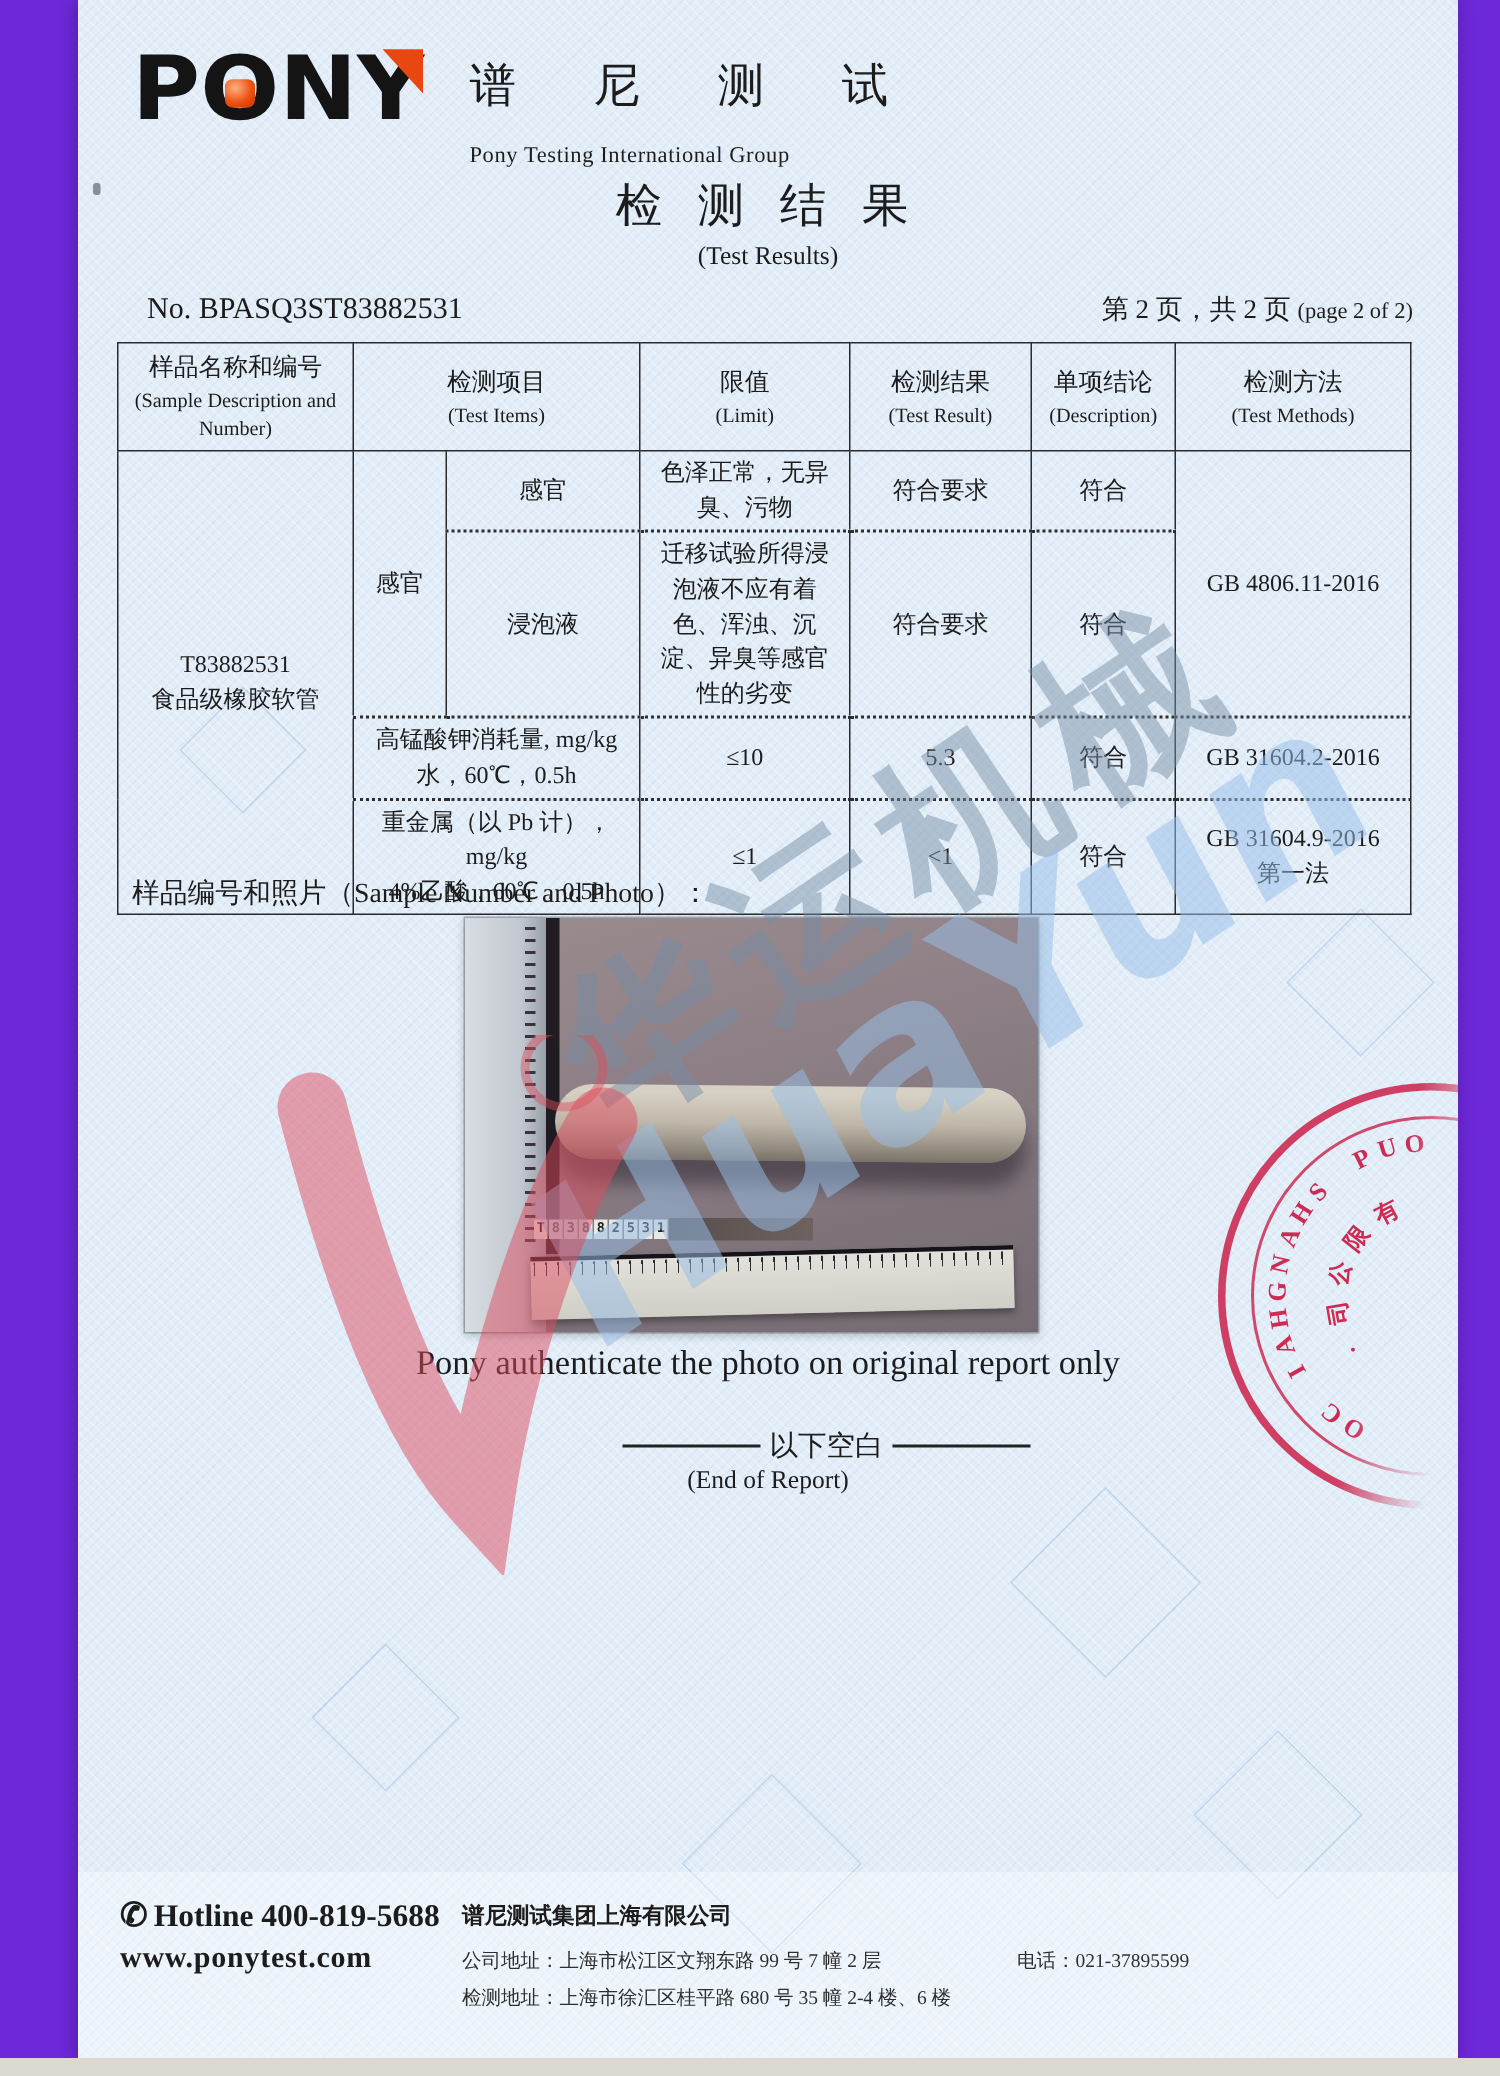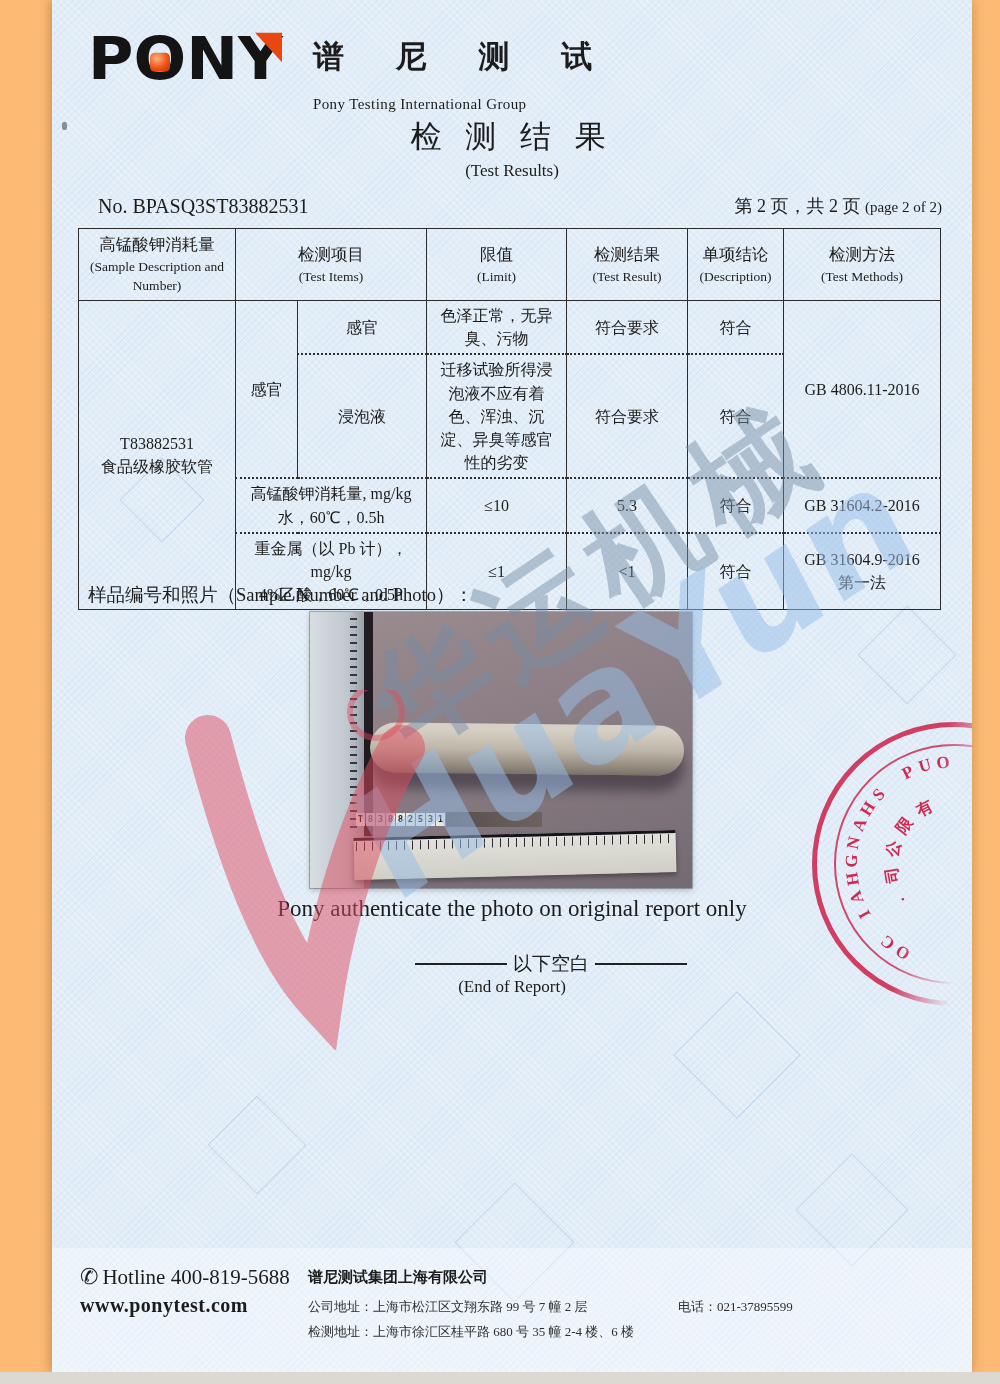--- a/index.html
+++ b/index.html
@@ -1,19 +1,19 @@
 <!DOCTYPE html>
 <html><head>
 <meta charset="utf-8">
 <style>
   * { margin:0; padding:0; box-sizing:border-box; }
   html,body { width:1000px; height:1384px; }
   body { font-family:"Liberation Serif", serif; color:#1c1c1c; background:#f3efe6; }
 
-  .scan { position:relative; width:1000px; height:1384px; background:#fdba74; overflow:hidden; }
+  .scan { position:relative; width:1000px; height:1384px; background:#6d28d9; overflow:hidden; }
   .scan::after { content:""; position:absolute; left:0; bottom:0; width:100%; height:12px; background:#dbd9d1; }
 
   .paper { position:absolute; left:52px; top:0; width:920px; height:1372px; overflow:hidden;
     background-color:#e2edf8;
     background-image:
       repeating-linear-gradient(45deg, rgba(255,255,255,.30) 0 1px, transparent 1px 5px),
       repeating-linear-gradient(-45deg, rgba(170,200,232,.18) 0 1px, transparent 1px 5px);
     box-shadow:-4px 0 9px rgba(0,0,0,.16), 4px 0 9px rgba(0,0,0,.10);
   }
 
@@ -23,21 +23,21 @@
   
   .logo { position:absolute; left:36px; top:30px; display:flex; align-items:flex-start; }
   .pony { font-family:"DejaVu Sans",sans-serif; font-weight:bold; font-size:62px; line-height:1;
           color:#141414; transform:scaleY(.95); transform-origin:left top; letter-spacing:0; white-space:nowrap; }
   .pony .L { position:relative; display:inline-block; }
   .pony .o-core { position:absolute; left:50%; top:55%; width:20px; height:20px; transform:translate(-50%,-50%);
           background:radial-gradient(circle at 35% 30%, #ffb184, #ec5212 55%, #c23200); border-radius:5px; }
   .pony .y-tri { position:absolute; right:1px; top:3px; width:0; height:0;
           border-left:27px solid transparent; border-top:31px solid #e8470f; }
   .brand-txt { margin:6px 0 0 30px; }
-  .brand-cn { font-size:31px; font-weight:bold; letter-spacing:22px; white-space:nowrap; }
+  .brand-cn { font-size:31px; font-weight:normal; letter-spacing:22px; white-space:nowrap; }
   .brand-en { font-size:15px; margin-top:18px; letter-spacing:.4px; }
 
   
   .title { position:absolute; left:0; top:116px; width:920px; text-align:center; }
   .title-cn { font-size:31px; letter-spacing:8px; }
   .title-en { font-size:17px; margin-top:3px; }
 
   
   .no-row { position:absolute; left:46px; top:194px; width:844px; display:flex; justify-content:space-between; align-items:flex-end; }
   .report-no { font-size:20px; }
@@ -101,21 +101,21 @@
   
   .stamp { position:absolute; left:752px; top:714px; width:300px; height:300px; z-index:6; color:#cd2b52;
     -webkit-mask-image:linear-gradient(102deg,#000 40%, transparent 57%);
     mask-image:linear-gradient(102deg,#000 40%, transparent 57%); }
   .stamp .ring1 { position:absolute; inset:8px; border:5px solid currentColor; border-radius:50%; opacity:.9; }
   .stamp .ring2 { position:absolute; inset:30px; border:2px solid currentColor; border-radius:50%; opacity:.85; }
   .stamp .arc span, .stamp .inner span { position:absolute; font-weight:bold; font-family:"Liberation Serif",serif; }
 
   
   .footer-band { position:absolute; left:0; top:1248px; width:920px; height:124px; background:rgba(255,255,255,.38); }
-  .f-hotline { position:absolute; left:28px; top:1264px; font-size:21px; font-weight:normal; white-space:nowrap; }
+  .f-hotline { position:absolute; left:28px; top:1264px; font-size:21px; font-weight:bold; white-space:nowrap; }
   .f-hotline .ph { font-size:22px; margin-right:4px; }
   .f-web { position:absolute; left:28px; top:1294px; font-size:20px; font-weight:bold; letter-spacing:.5px; }
   .f-company { position:absolute; left:256px; top:1268px; font-size:15px; font-weight:bold; }
   .f-addr1 { position:absolute; left:256px; top:1298px; font-size:13px; color:#2e2e2e; }
   .f-addr2 { position:absolute; left:256px; top:1323px; font-size:13px; color:#2e2e2e; }
   .f-phone { position:absolute; left:626px; top:1298px; font-size:13px; color:#2e2e2e; }
 </style>
 </head>
 <body>
 
@@ -157,21 +157,21 @@
           <col style="width:62px">
           <col style="width:129px">
         <col style="width:140px">
           <col style="width:121px">
           <col style="width:96px">
           <col style="width:157px">
       </colgroup>
       <tbody>
           <tr style="height:72px">
         <td class="hcell">
-          <span class="cn">高锰酸钾消耗量</span>
+          <span class="cn">样品名称和编号</span>
           <span class="en">(Sample Description and Number)</span>
         </td>
         <td class="hcell" colspan="2">
           <span class="cn">检测项目</span>
           <span class="en">(Test Items)</span>
         </td>
         <td class="hcell">
           <span class="cn">限值</span>
           <span class="en">(Limit)</span>
         </td>

